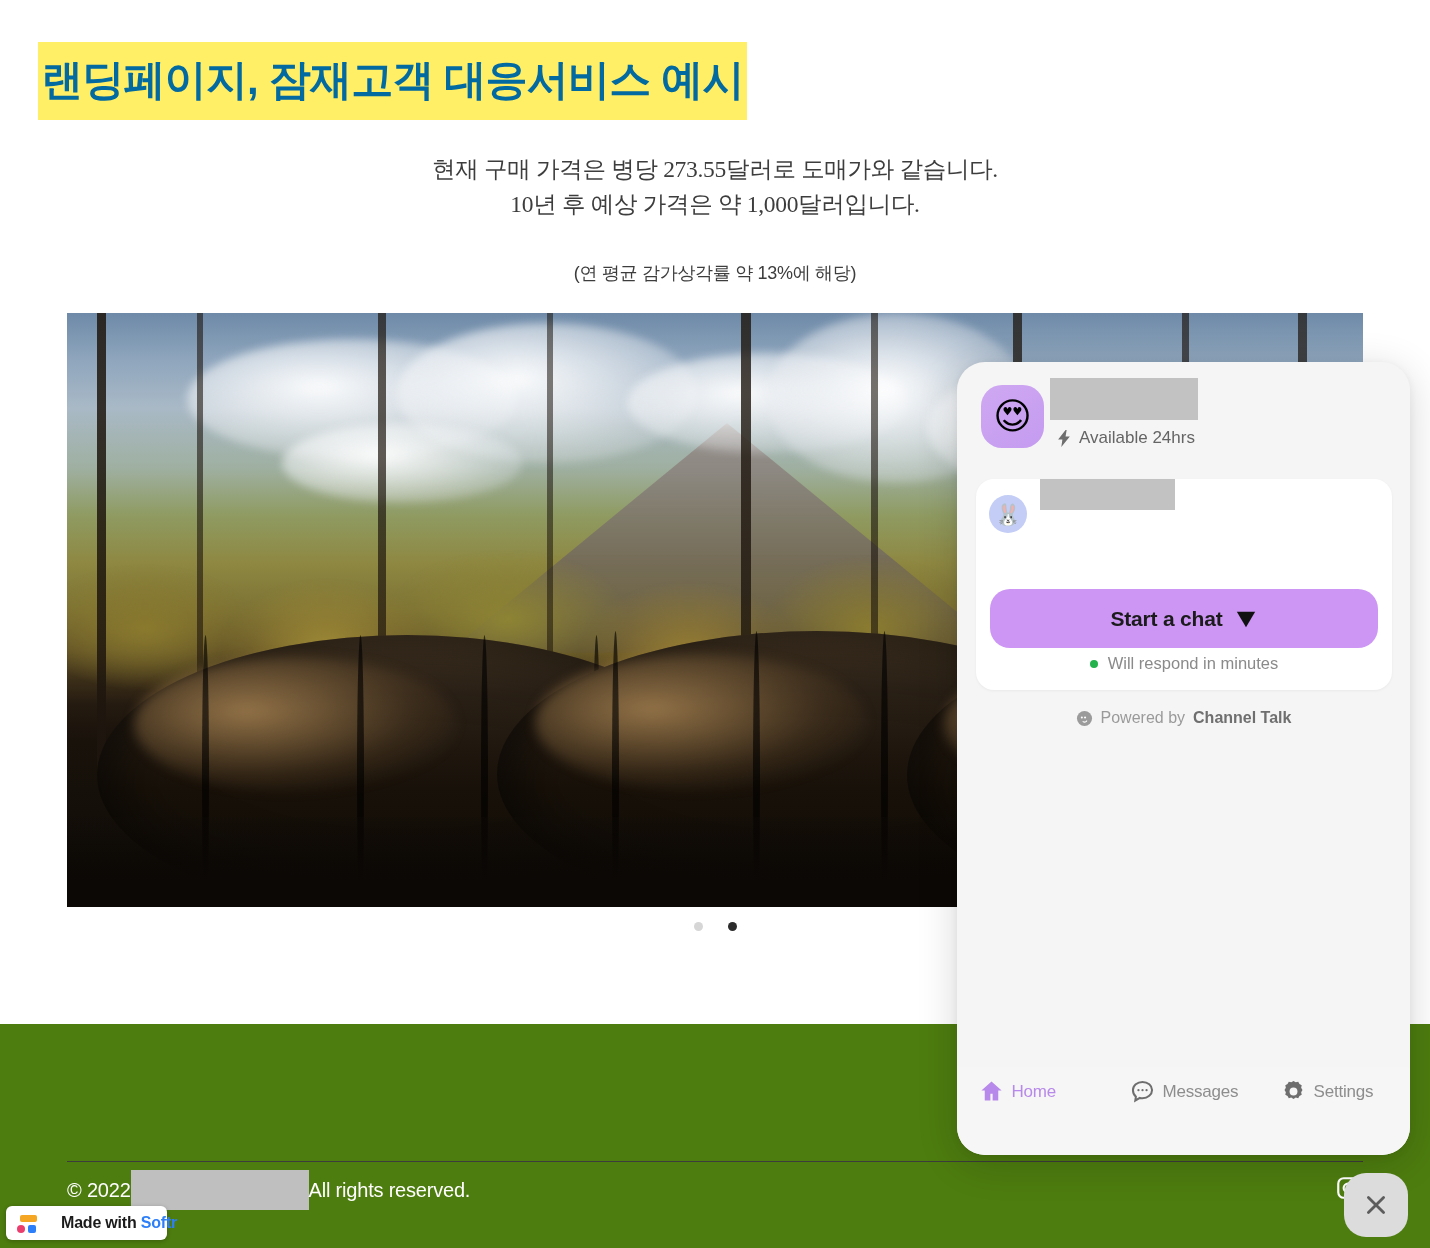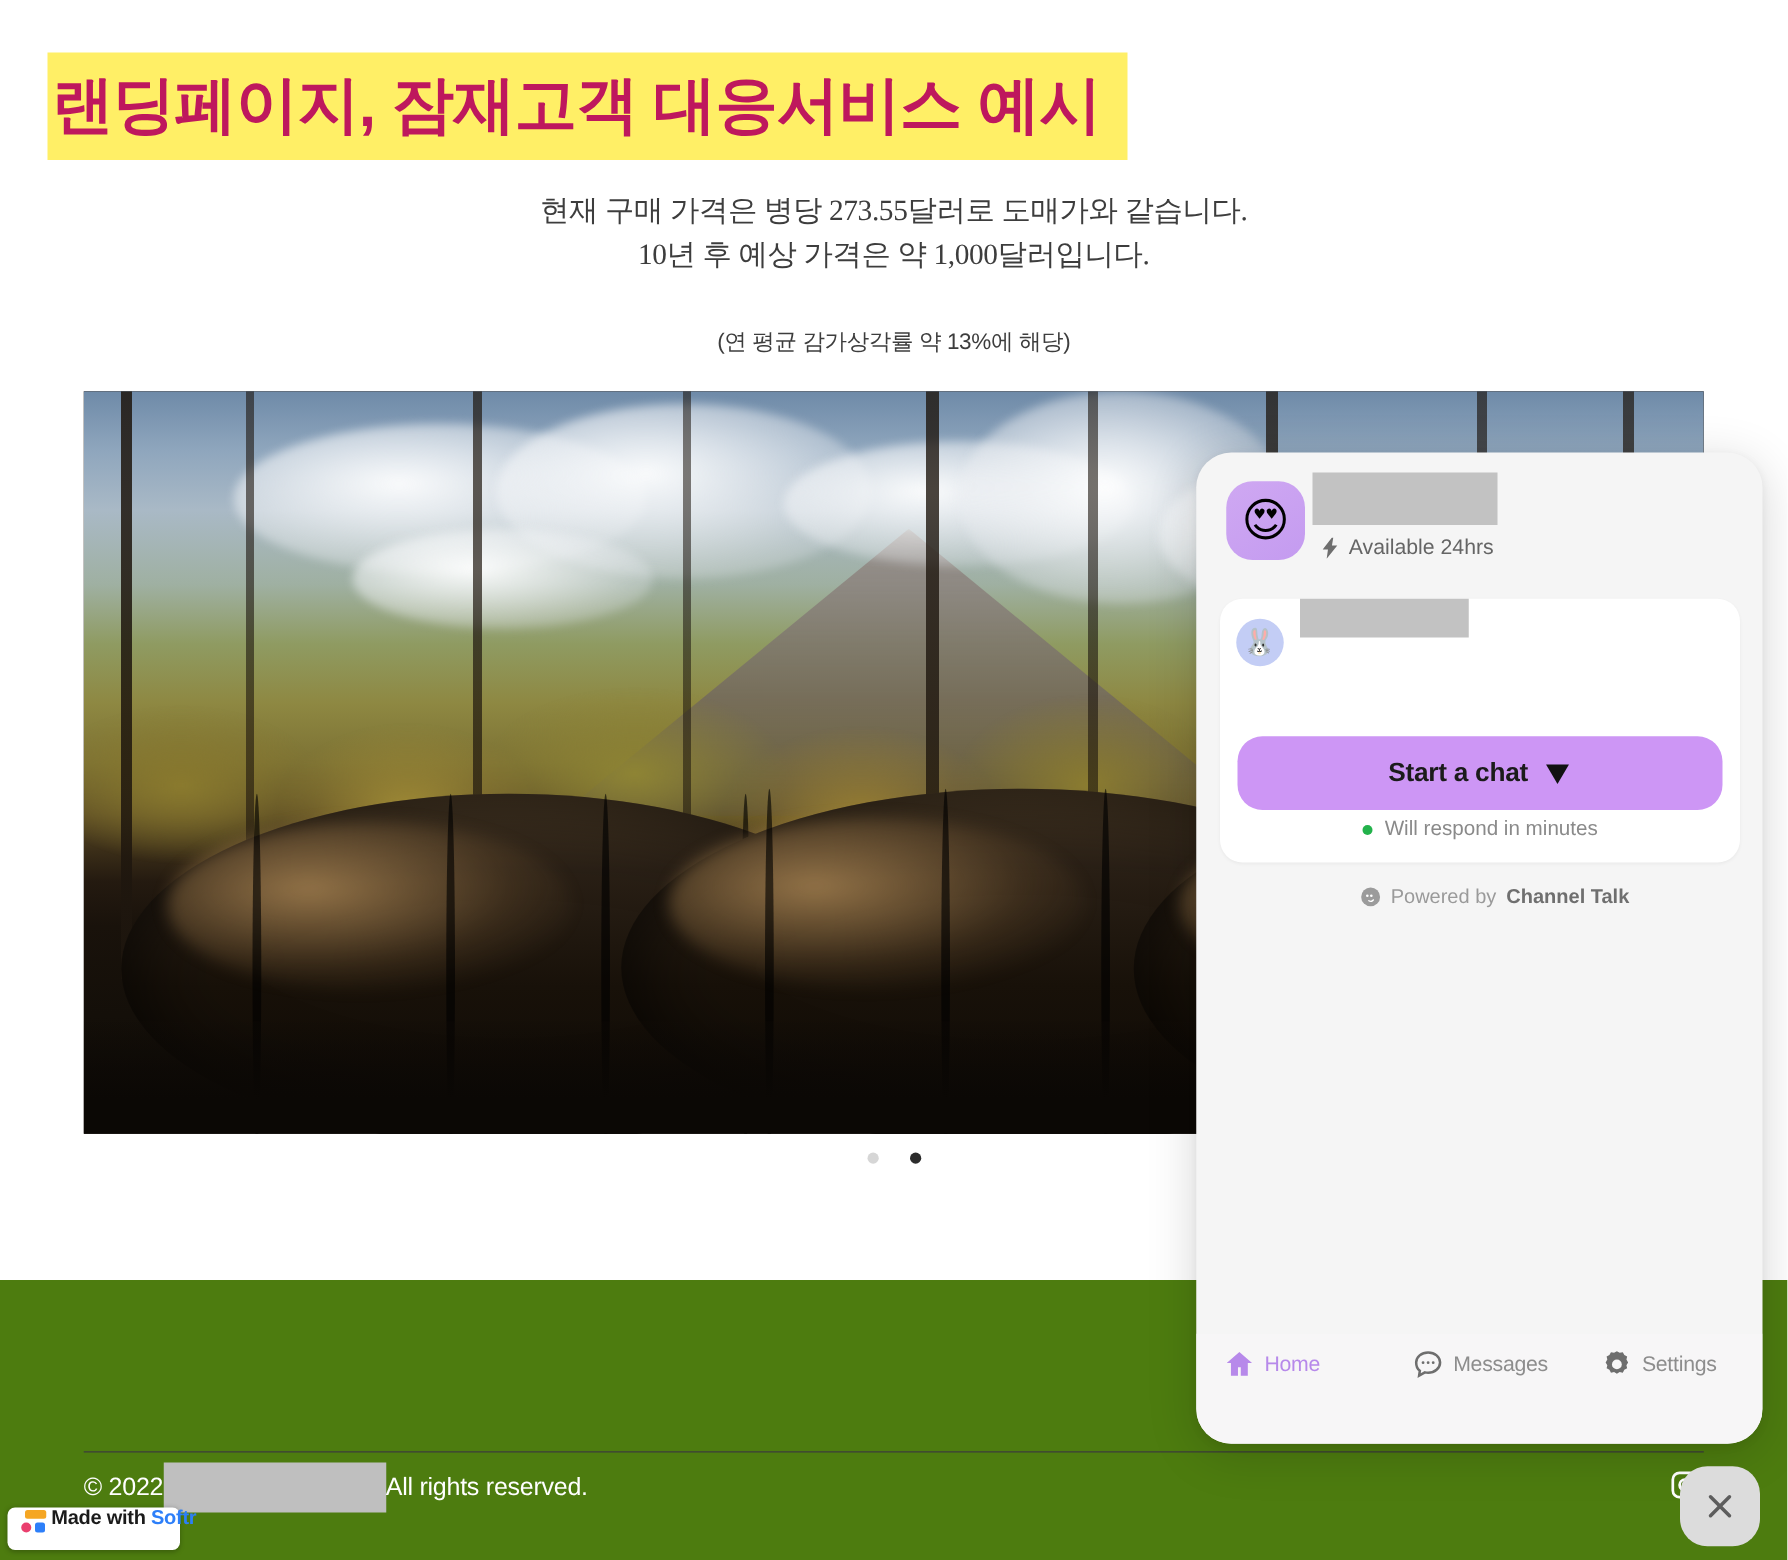--- a/index.html
+++ b/index.html
@@ -35,25 +35,25 @@
     font-weight: 700;
     color: #111111;
     letter-spacing: -0.5px;
     line-height: 72px;
     white-space: nowrap;
   }
   .title-highlight {
     position: absolute;
     left: 0; top: -10px;
     background: #ffef66;
-    color: #be185d;
-    font-size: 50px;
+    color: #0369a1;
+    font-size: 42px;
     font-weight: 700;
     line-height: 1;
-    padding: 17px 21px 19px 3px;
+    padding: 17px 3px 19px 3px;
     letter-spacing: -0.8px;
     white-space: nowrap;
     z-index: 3;
   }
 
   .sub-block {
     position: absolute;
     left: 0; top: 152px;
     width: 1430px;
     text-align: center;
@@ -219,24 +219,24 @@
   }
   .insta-icon {
     position: absolute;
     left: 1335px; top: 1175px;
     width: 26px; height: 26px;
     color: #ffffff;
   }
   .softr-badge {
     position: absolute;
     left: 6px; top: 1206px;
-    width: 138px; height: 34px;
+    width: 161px; height: 34px;
     background: #ffffff;
     border-radius: 6px;
-    display: flex; align-items: flex-start; gap: 4px;
+    display: flex; align-items: center; gap: 24px;
     padding: 0 11px;
     box-shadow: 0 1px 4px rgba(0,0,0,0.25);
     z-index: 6;
   }
   .softr-logo { position: relative; width: 20px; height: 20px; flex: 0 0 20px; }
   .softr-bar { position: absolute; left: 3px; top: 2px; width: 17px; height: 7px; background: #f5a623; border-radius: 2px; }
   .softr-dot { position: absolute; left: 0px; top: 12px; width: 8px; height: 8px; background: #ea3f6e; border-radius: 50%; }
   .softr-sq  { position: absolute; left: 11px; top: 12px; width: 8px; height: 8px; background: #2d7ff9; border-radius: 2px; }
   .softr-text { font-size: 16px; font-weight: 700; color: #1b1b1b; letter-spacing: -0.2px; white-space: nowrap; }
   .softr-name { color: #2d7ff9; }
@@ -328,22 +328,22 @@
   .respond {
     position: absolute;
     left: 0; top: 175px; width: 416px;
     display: flex; align-items: center; justify-content: center; gap: 10px;
     font-size: 16.5px; color: #8a8a8a;
   }
   .green-dot { width: 8px; height: 8px; border-radius: 50%; background: #23b24b; }
 
   .powered {
     position: absolute;
-    left: 12px; top: 347px; width: 453px;
-    display: flex; align-items: flex-start; justify-content: center; gap: 8px;
+    left: 0; top: 347px; width: 453px;
+    display: flex; align-items: flex-end; justify-content: center; gap: 8px;
     font-size: 16px; color: #9a9a9a;
   }
   .ct-badge { width: 17px; height: 17px; display: block; }
   .powered b { color: #6f6f6f; font-weight: 700; }
 
   .w-nav {
     position: absolute;
     left: 0; bottom: 0; width: 453px; height: 88px;
     background: #f7f6f7;
     display: flex; align-items: flex-start; justify-content: space-around;

